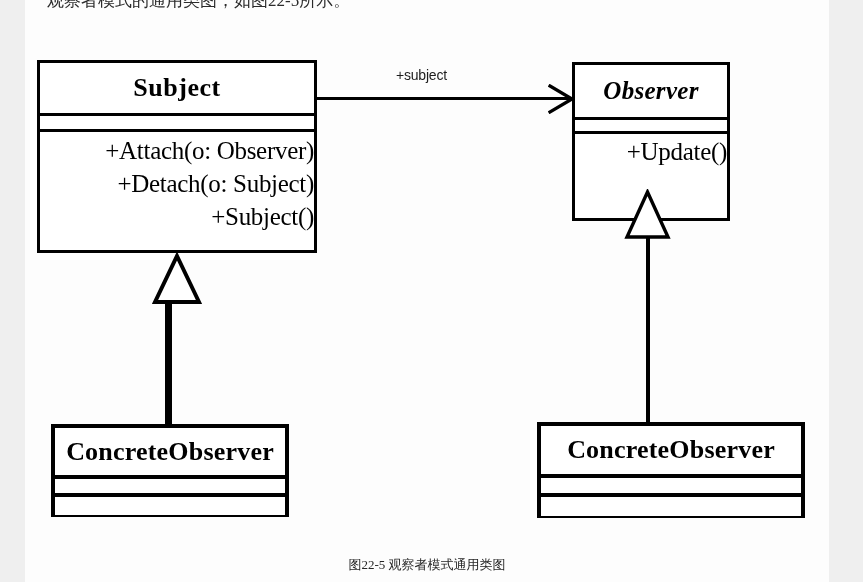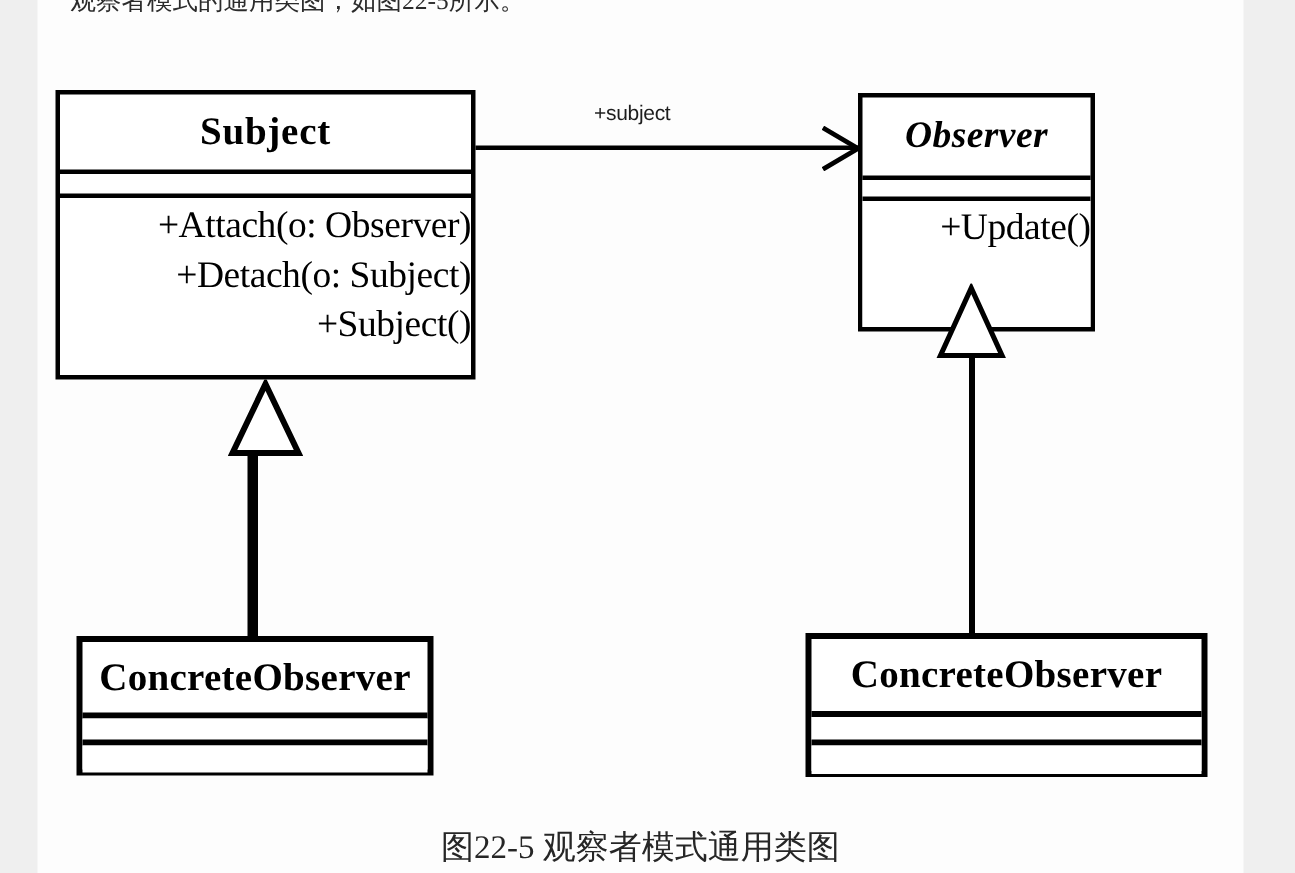--- a/index.html
+++ b/index.html
@@ -249,21 +249,21 @@
     height: 51px;
   }
 
   
   #figure-caption {
     position: absolute;
     left: 25px;
     top: 552px;
     width: 804px;
     text-align: center;
-    font-size: 22px;
+    font-size: 13px;
     line-height: 26px;
     color: #262626;
     white-space: nowrap;
   }
 </style>
 </head>
 <body>
 
 <div id="page-sheet"></div>
 

